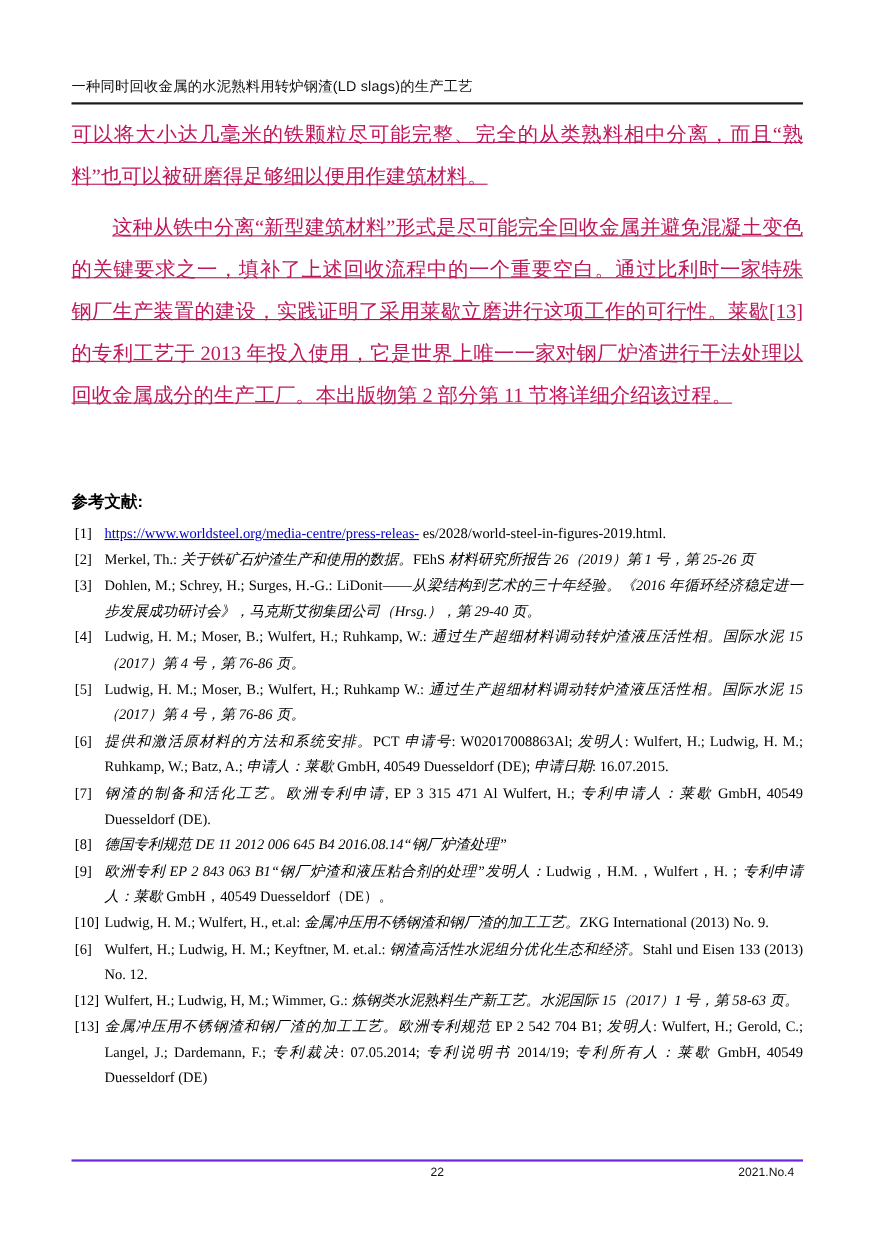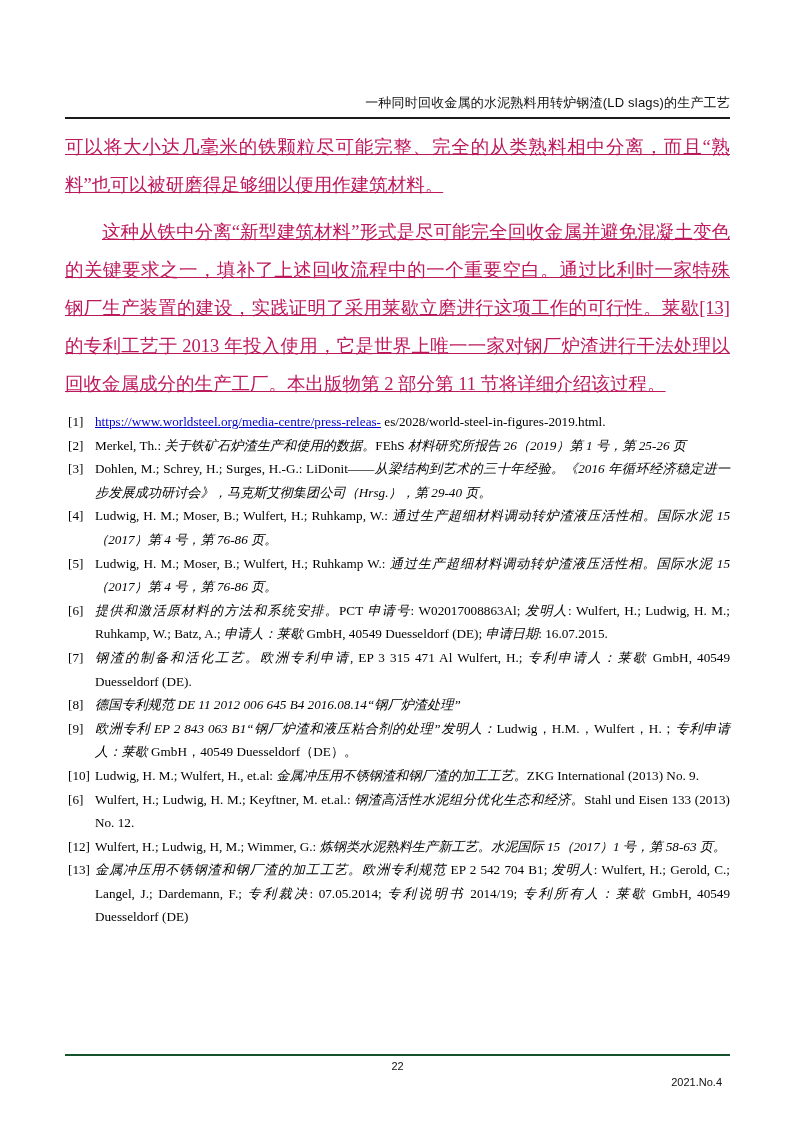--- a/index.html
+++ b/index.html
@@ -10,22 +10,22 @@
     font-family: "Liberation Serif", "DejaVu Serif", serif;
     color: #000;
     overflow: hidden;
   }
   .page {
     position: absolute;
     left: 65px; right: 63px; top: 0; bottom: 0;
   }
   
   .header {
-    padding-top: 94px;
-    text-align: right;
+    padding-top: 70px;
+    text-align: left;
     border-bottom: 2px solid #1a1a1a;
     padding-bottom: 5px;
   }
   .header-title {
     font-family: "Liberation Sans", "DejaVu Sans", sans-serif;
     font-size: 13px;
     color: #111;
     letter-spacing: 0.2px;
   }
   
@@ -65,50 +65,51 @@
     color: #0000cc;
     text-decoration: underline;
     cursor: pointer;
   }
   .seg-plain { font-style: normal; }
   
   .footer {
     position: absolute;
     left: 65px; right: 63px;
     top: 1054px;
-    border-top: 2px solid #14532d;
+    border-top: 2px solid #6d28d9;
     height: 24px;
     font-family: "Liberation Sans", "DejaVu Sans", sans-serif;
     font-size: 11px;
     color: #111;
   }
   .footer-pagenum {
     position: absolute;
     left: 50%; transform: translateX(-50%);
     top: 4px;
   }
   .footer-issue {
     position: absolute;
     right: 8px;
-    top: 20px;
+    top: 4px;
   }
 </style>
 </head>
 <body>
 
 <div class="page">
 
   <div class="header">
     <div class="header-title">一种同时回收金属的水泥熟料用转炉钢渣(LD slags)的生产工艺</div>
   </div>
 
   <div class="bodytext">可以将大小达几毫米的铁颗粒尽可能完整、完全的从类熟料相中分离，而且“熟料”也可以被研磨得足够细以便用作建筑材料。</div>
 
   <div class="bodytext para-indent">这种从铁中分离“新型建筑材料”形式是尽可能完全回收金属并避免混凝土变色的关键要求之一，填补了上述回收流程中的一个重要空白。通过比利时一家特殊钢厂生产装置的建设，实践证明了采用莱歇立磨进行这项工作的可行性。莱歇[13]的专利工艺于 2013 年投入使用，它是世界上唯一一家对钢厂炉渣进行干法处理以回收金属成分的生产工厂。本出版物第 2 部分第 11 节将详细介绍该过程。</div>
 
+  <div class="refs-heading">参考文献:</div>
 
   <div class="ref-list" id="ref-list">
       <div class="ref-item"><span class="ref-marker">[1]</span><span class="seg-link">https://www.worldsteel.org/media-centre/press-releas-</span><span class="seg-plain"> es/2028/world-steel-in-figures-2019.html.</span></div>
       <div class="ref-item"><span class="ref-marker">[2]</span><span class="seg-plain">Merkel, Th.: </span><span class="seg-italic">关于铁矿石炉渣生产和使用的数据。</span><span class="seg-plain">FEhS </span><span class="seg-italic">材料研究所报告 26（2019）第 1 号，第 25-26 页</span></div>
       <div class="ref-item"><span class="ref-marker">[3]</span><span class="seg-plain">Dohlen, M.; Schrey, H.; Surges, H.-G.: LiDonit——</span><span class="seg-italic">从梁结构到艺术的三十年经验。《2016 年循环经济稳定进一步发展成功研讨会》，马克斯艾彻集团公司（Hrsg.），第 29-40 页。</span></div>
       <div class="ref-item"><span class="ref-marker">[4]</span><span class="seg-plain">Ludwig, H. M.; Moser, B.; Wulfert, H.; Ruhkamp, W.: </span><span class="seg-italic">通过生产超细材料调动转炉渣液压活性相。国际水泥 15（2017）第 4 号，第 76-86 页。</span></div>
       <div class="ref-item"><span class="ref-marker">[5]</span><span class="seg-plain">Ludwig, H. M.; Moser, B.; Wulfert, H.; Ruhkamp W.: </span><span class="seg-italic">通过生产超细材料调动转炉渣液压活性相。国际水泥 15（2017）第 4 号，第 76-86 页。</span></div>
       <div class="ref-item"><span class="ref-marker">[6]</span><span class="seg-italic">提供和激活原材料的方法和系统安排。</span><span class="seg-plain">PCT </span><span class="seg-italic">申请号</span><span class="seg-plain">: W02017008863Al;  </span><span class="seg-italic">发明人</span><span class="seg-plain">: Wulfert, H.; Ludwig, H. M.; Ruhkamp, W.; Batz, A.;  </span><span class="seg-italic">申请人：莱歇</span><span class="seg-plain"> GmbH, 40549 Duesseldorf (DE);  </span><span class="seg-italic">申请日期</span><span class="seg-plain">: 16.07.2015.</span></div>
       <div class="ref-item"><span class="ref-marker">[7]</span><span class="seg-italic">钢渣的制备和活化工艺。欧洲专利申请</span><span class="seg-plain">, EP 3 315 471 Al Wulfert, H.;  </span><span class="seg-italic">专利申请人：莱歇</span><span class="seg-plain"> GmbH, 40549 Duesseldorf (DE).</span></div>
       <div class="ref-item"><span class="ref-marker">[8]</span><span class="seg-italic">德国专利规范 DE 11 2012 006 645 B4 2016.08.14“钢厂炉渣处理”</span></div>

